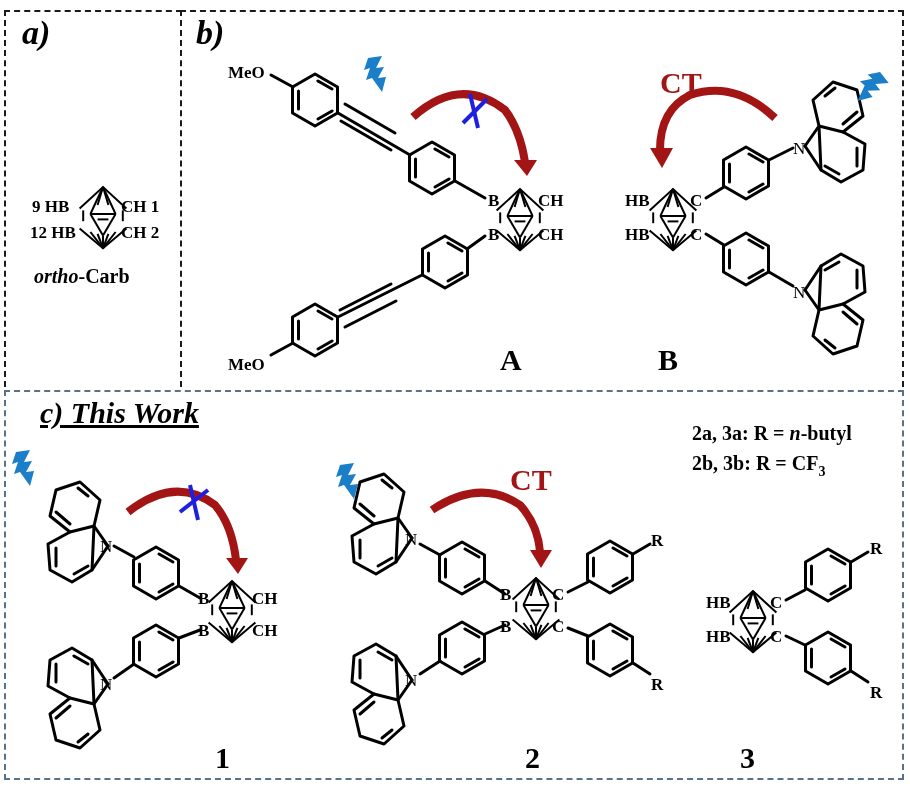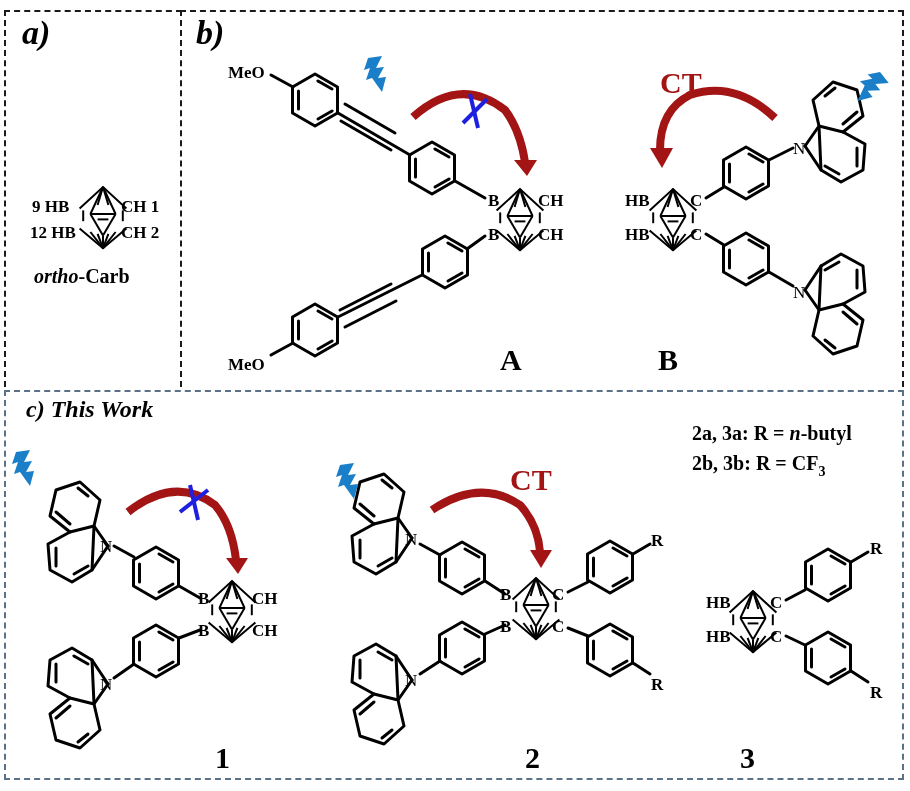--- a/index.html
+++ b/index.html
@@ -24,21 +24,21 @@
 </style>
 </head>
 <body>
 
 <div id="panel-a" class="panel"></div>
 <div id="panel-b" class="panel"></div>
 <div id="panel-c" class="panel"></div>
 
 <div class="ptitle" style="left:22px;top:14px;font-size:34px;">a)</div>
 <div class="ptitle" style="left:196px;top:14px;font-size:34px;">b)</div>
-<div class="ptitle" style="left:26px;top:396px;font-size:24px;">c) This Work</div>
+<div class="ptitle" style="left:40px;top:396px;font-size:30px;text-decoration:underline;">c) This Work</div>
 
 <svg width="910" height="791" viewBox="0 0 910 791">
   <defs>
 
     <g id="cage">
       <polyline class="cage" points="-26,-6 0,-30 26,-6"></polyline>
       <line class="cage" x1="0" y1="-30" x2="-14" y2="0"></line>
       <line class="cage" x1="0" y1="-30" x2="14" y2="0"></line>
       <line class="cage" x1="0" y1="-30" x2="-6" y2="-10"></line>
       <line class="cage" x1="0" y1="-30" x2="6" y2="-10"></line>

